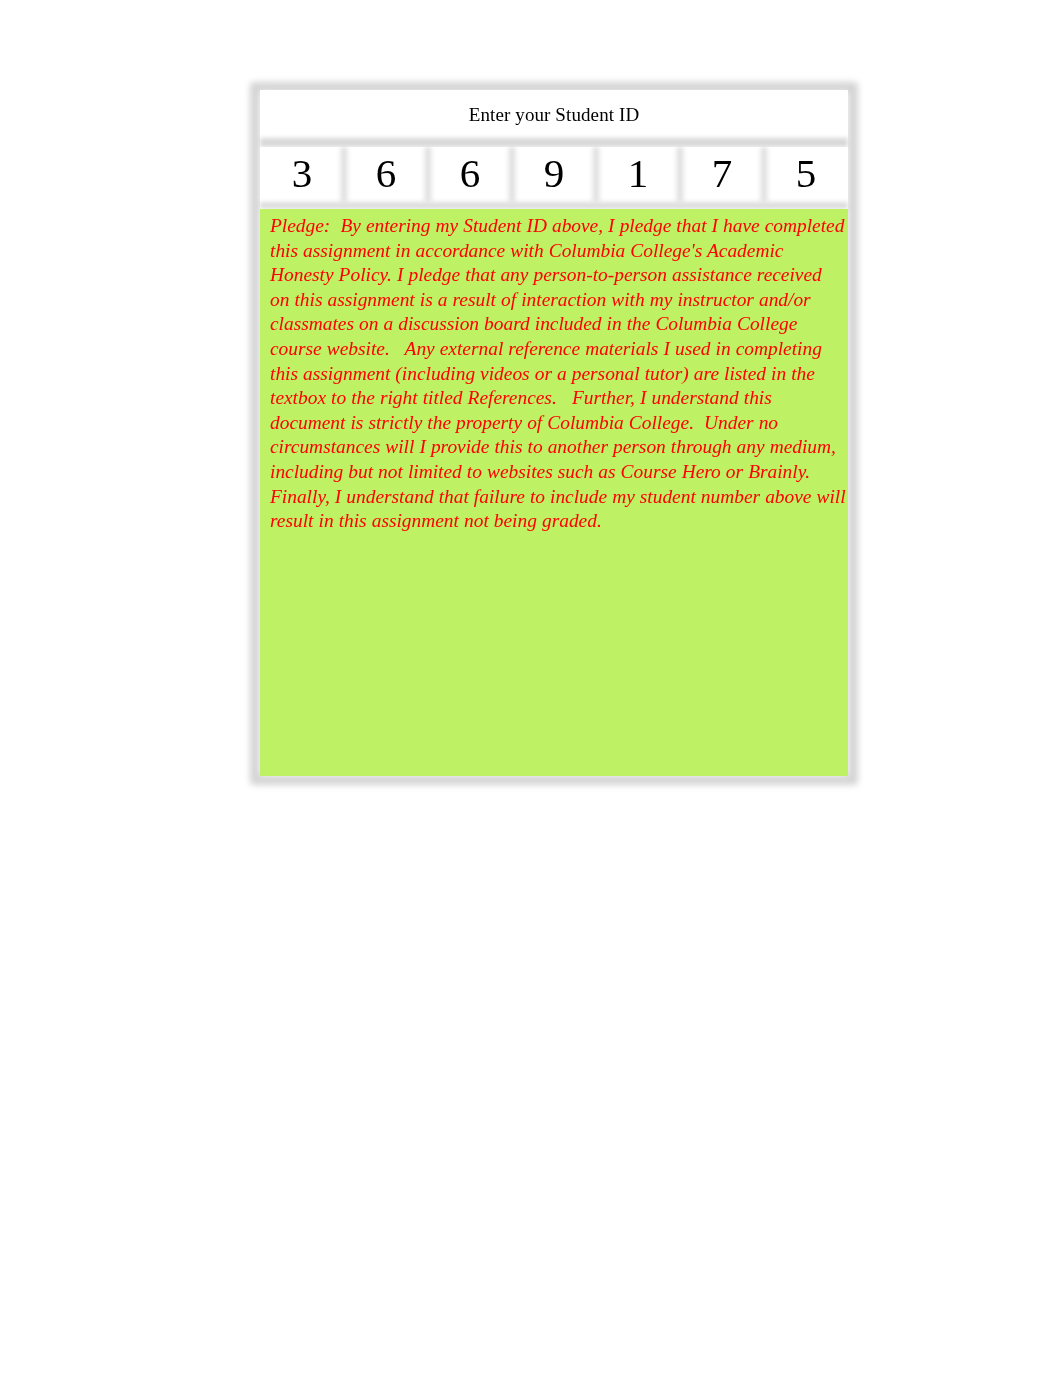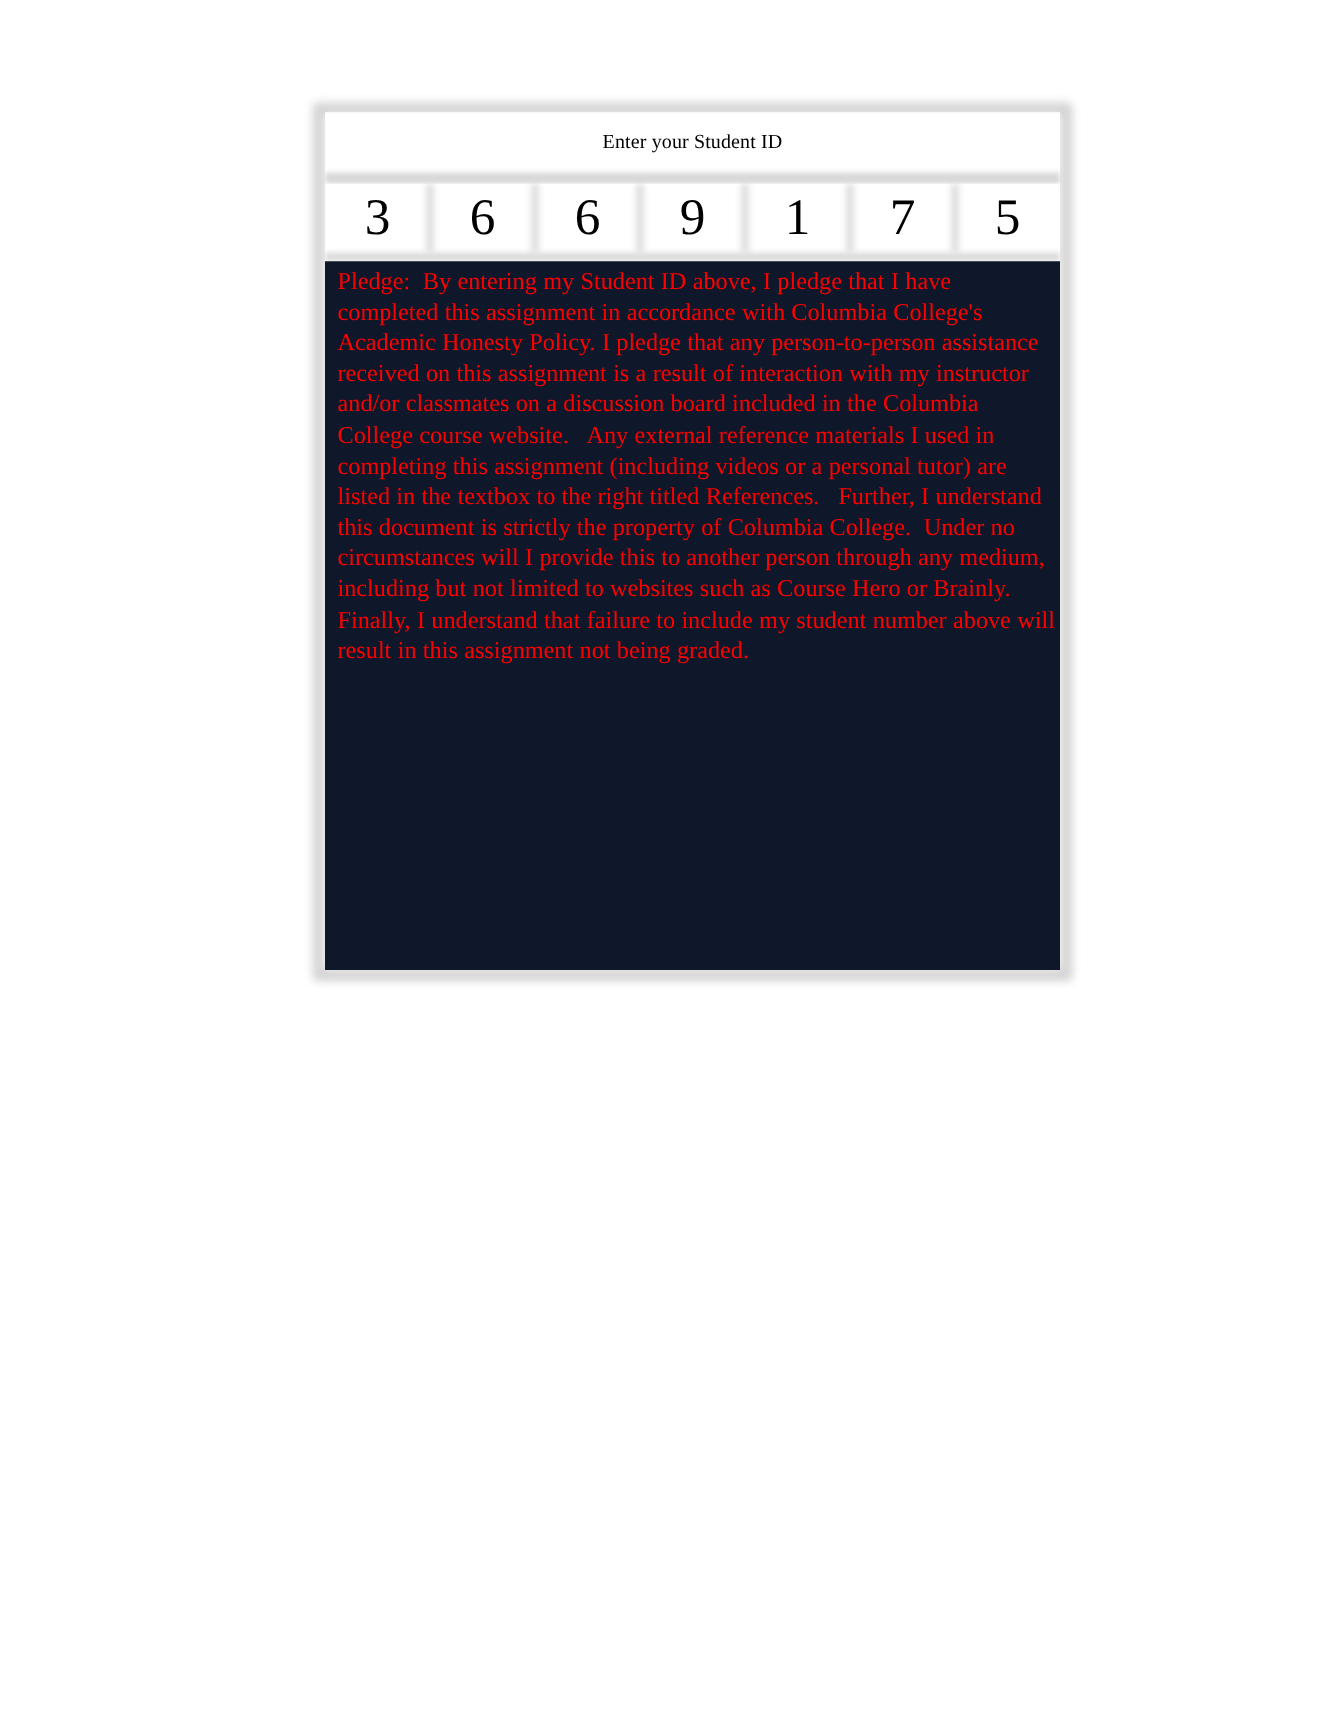--- a/index.html
+++ b/index.html
@@ -55,21 +55,21 @@
     left: 0;
     top: 0;
     width: 100%;
     height: 48px;
     background: #ffffff;
     display: flex;
     align-items: center;
     justify-content: center;
   }
   #header-title {
-    font-size: 16px;
+    font-size: 19px;
     color: #000000;
     letter-spacing: 0.1px;
     line-height: 1;
     white-space: nowrap;
   }
 
   
   #header-separator {
     position: absolute;
     left: 0;
@@ -129,23 +129,24 @@
     filter: blur(2.2px);
   }
 
   
   #pledge-box {
     position: absolute;
     left: 0;
     top: 119px;
     right: 0;
     bottom: 0;
-    background: #0f172a;
+    background: #bef264;
     padding: 5px 2px 0 10px;
     box-sizing: border-box;
+    font-style: italic;
   }
   #pledge-text {
     color: #ff0000;
     font-size: 19.4px;
     line-height: 24.6px;
     text-align: left;
     white-space: pre-wrap;
     word-spacing: 0.2px;
   }
 </style>

